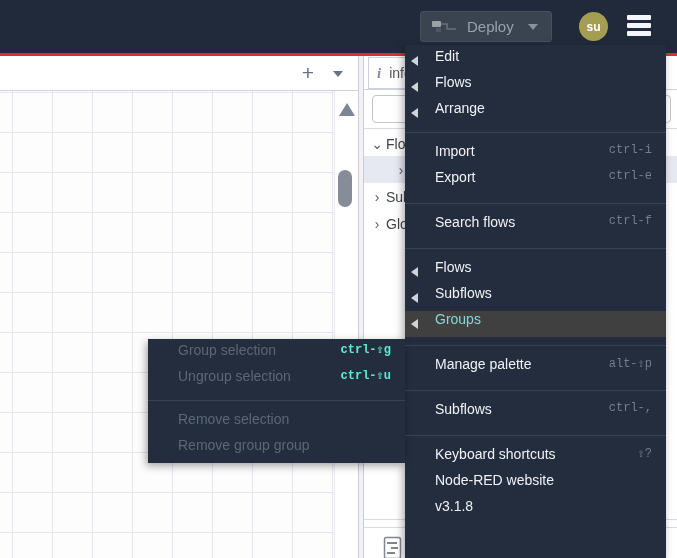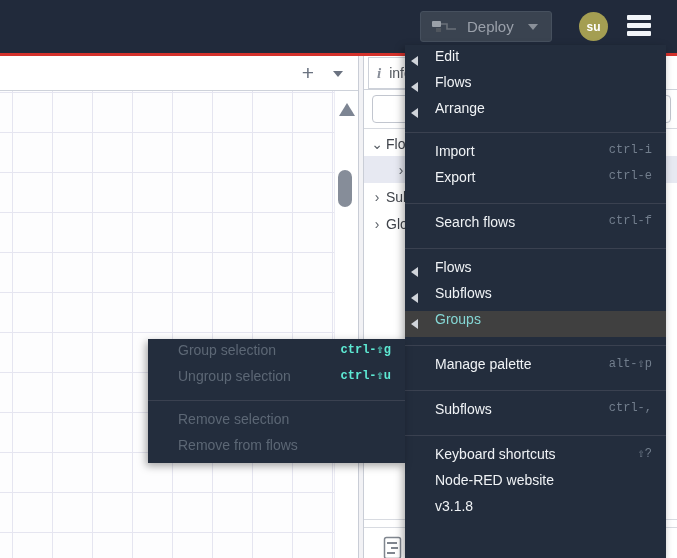--- a/index.html
+++ b/index.html
@@ -235,18 +235,18 @@
       <div class="menu-item disabled">
         <span class="m-label">Ungroup selection</span>
         <span class="m-shortcut">ctrl-⇧u</span>
       </div>
     </div>
     <div class="menu-section">
       <div class="menu-item disabled">
         <span class="m-label">Remove selection</span>
       </div>
       <div class="menu-item disabled">
-        <span class="m-label">Remove from flows</span>
+        <span class="m-label">Remove group group</span>
       </div>
     </div>
   </div>
 
 </div>
 
 </body></html>

